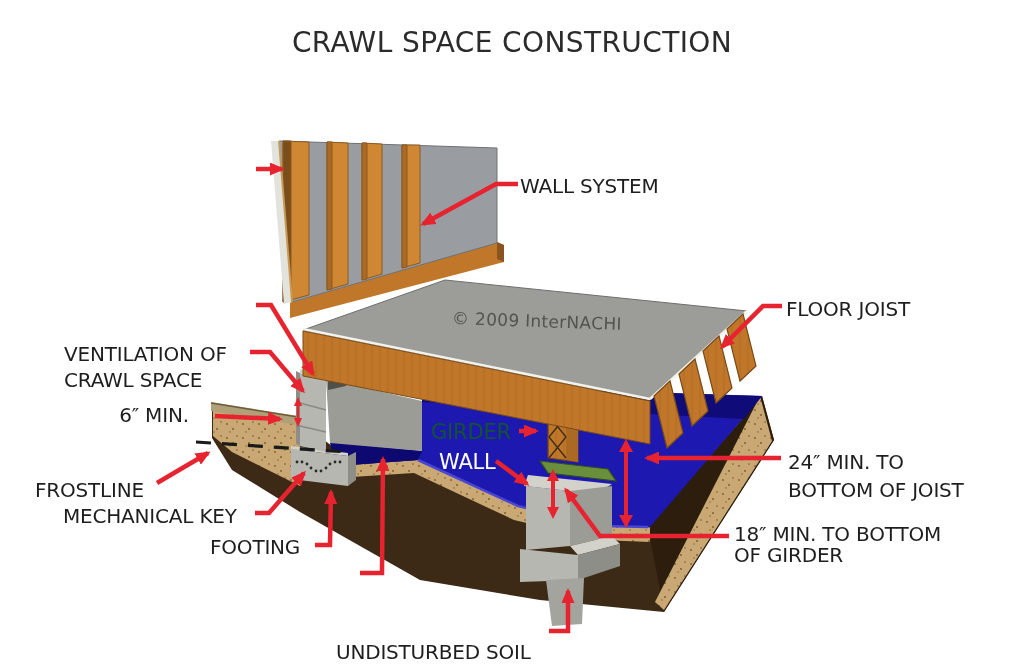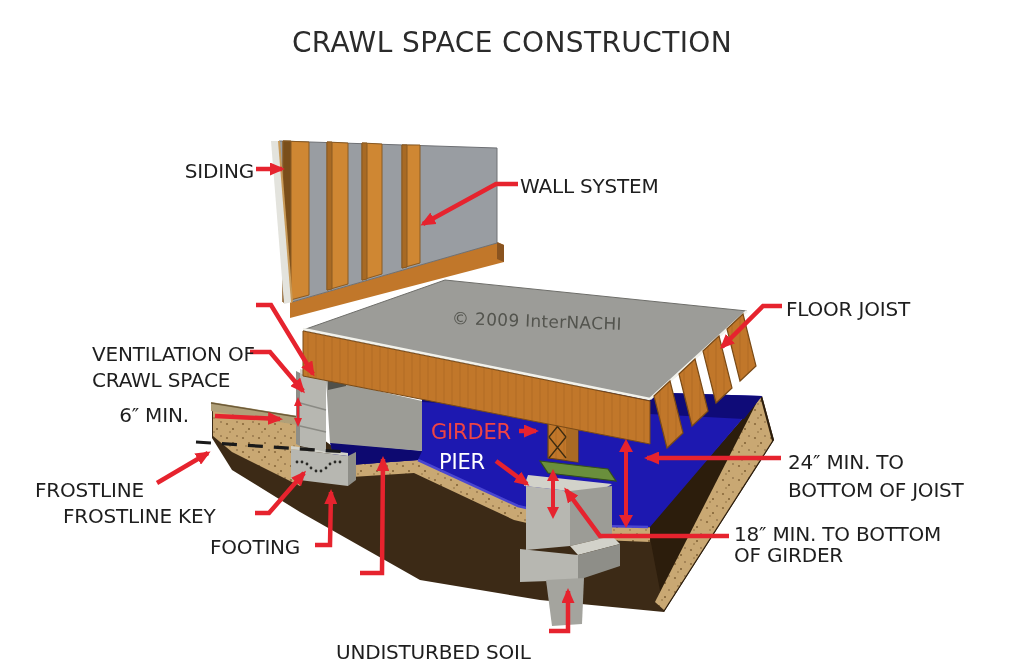--- a/index.html
+++ b/index.html
@@ -13,27 +13,27 @@
   #stage{position:relative;width:1024px;height:670px;background:#fff;overflow:hidden;
          font-family:"DejaVu Sans","Liberation Sans",sans-serif;}
   #scene{position:absolute;left:0;top:0;width:1024px;height:670px;}
   .lbl{position:absolute;font-size:20px;line-height:26px;color:var(--c-text);
        white-space:pre-line;letter-spacing:-0.2px;}
   #l-title{top:27px;left:0;right:0;text-align:center;font-size:28px;line-height:32px;
            color:#2b2b2b;letter-spacing:0.4px;}
   #l-siding{top:158px;left:128px;width:126px;text-align:right;}
   #l-wall-system{top:173px;left:520px;}
   #l-foundation-wall{top:294px;left:43px;}
-  #l-ventilation{top:341px;left:64px;margin-left:28px;}
+  #l-ventilation{top:341px;left:64px;}
   #l-six-min{top:402px;left:98px;width:112px;text-align:center;}
   #l-frostline{top:477px;left:35px;}
   #l-mechanical-key{top:503px;left:63px;}
   #l-footing{top:534px;left:210px;}
   #l-vapor-barrier{top:561px;left:186px;}
-  #l-girder{top:419px;left:431px;color:#ef4444;font-size:21px;}
+  #l-girder{top:419px;left:431px;color:#14532d;font-size:21px;}
   #l-pier{top:449px;left:439px;color:#fff;font-size:21px;}
   #l-floor-joist{top:296px;left:786px;}
   #l-min24{top:448px;left:788px;line-height:28px;}
   #l-min18{top:524px;left:734px;line-height:21px;}
   #l-undisturbed{top:619px;left:336px;margin-top:20px;}
   #l-copyright{top:311px;left:452px;font-size:17px;line-height:20px;color:#53544e;
                transform:rotate(2deg);letter-spacing:0.3px;}
   svg .ld{fill:none;stroke:var(--c-red);stroke-width:4.5;stroke-linejoin:miter;}
   svg .dim{stroke:var(--c-red);stroke-width:4;}
   svg .dimS{stroke:var(--c-red);stroke-width:2.4;}
@@ -188,30 +188,29 @@
       <polyline class="ld" points="519,431 536,431" marker-end="url(#ah)"></polyline>
       <polyline class="ld" points="496,461 527,484" marker-end="url(#ah)"></polyline>
       <polyline class="ld" points="782,306 763,306 722,347" marker-end="url(#ah)"></polyline>
       <polyline class="ld" points="781,458 647,458" marker-end="url(#ah)"></polyline>
       <polyline class="ld" points="729,536 600,536 566,490" marker-end="url(#ah)"></polyline>
       <polyline class="ld" points="549,631 568,631 568,591" marker-end="url(#ah)"></polyline>
     </g>
   </svg>
 
   <div class="lbl" id="l-title">CRAWL SPACE CONSTRUCTION</div>
-  <div class="lbl" id="l-siding">SIDING</div>
   <div class="lbl" id="l-wall-system">WALL SYSTEM</div>
   <div class="lbl" id="l-ventilation">VENTILATION OF
 CRAWL SPACE</div>
   <div class="lbl" id="l-six-min">6″ MIN.</div>
   <div class="lbl" id="l-frostline">FROSTLINE</div>
-  <div class="lbl" id="l-mechanical-key">FROSTLINE KEY</div>
+  <div class="lbl" id="l-mechanical-key">MECHANICAL KEY</div>
   <div class="lbl" id="l-footing">FOOTING</div>
   <div class="lbl" id="l-girder">GIRDER</div>
-  <div class="lbl" id="l-pier">PIER</div>
+  <div class="lbl" id="l-pier">WALL</div>
   <div class="lbl" id="l-floor-joist">FLOOR JOIST</div>
   <div class="lbl" id="l-min24">24″ MIN. TO
 BOTTOM OF JOIST</div>
   <div class="lbl" id="l-min18">18″ MIN. TO BOTTOM
 OF GIRDER</div>
   <div class="lbl" id="l-undisturbed">UNDISTURBED SOIL</div>
   <div class="lbl" id="l-copyright">© 2009  InterNACHI</div>
 
 </div>
 

